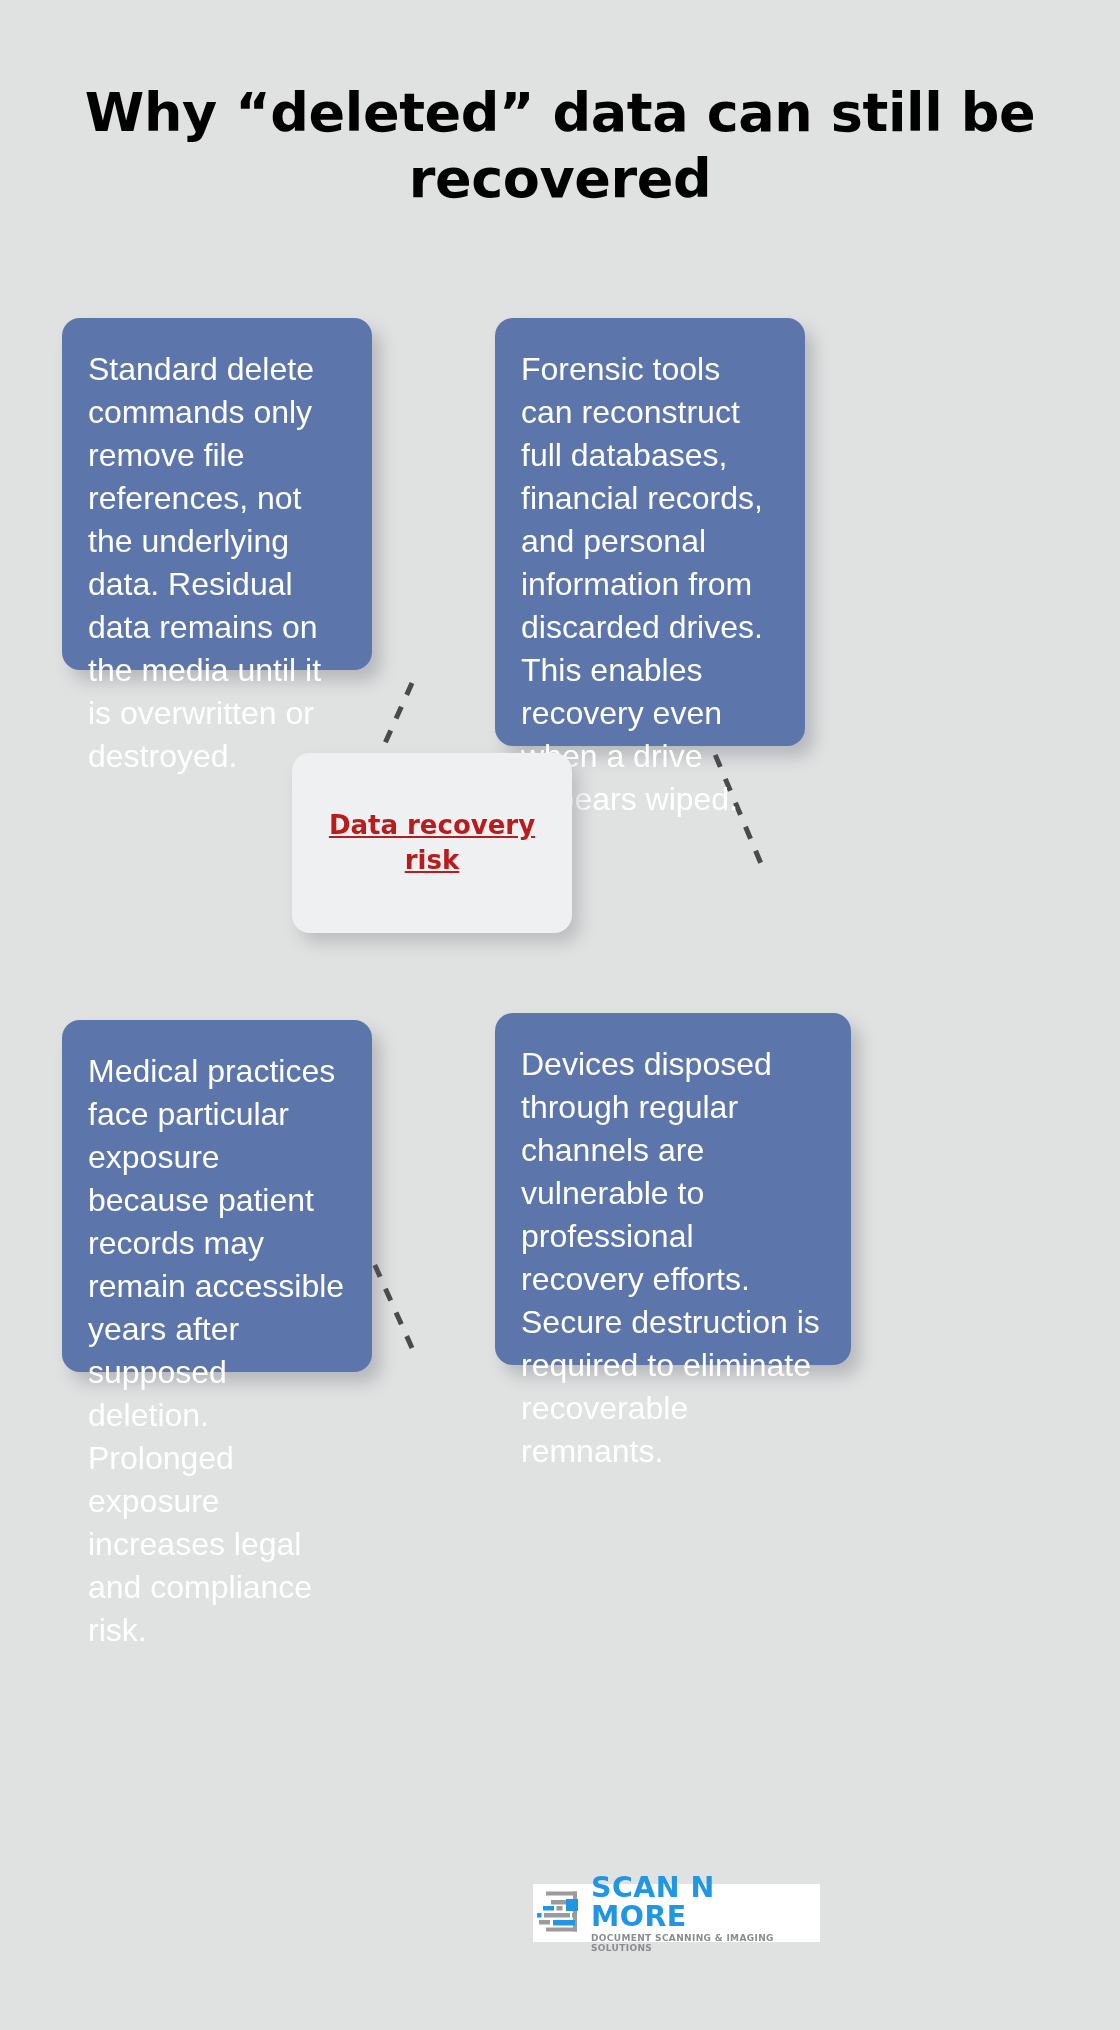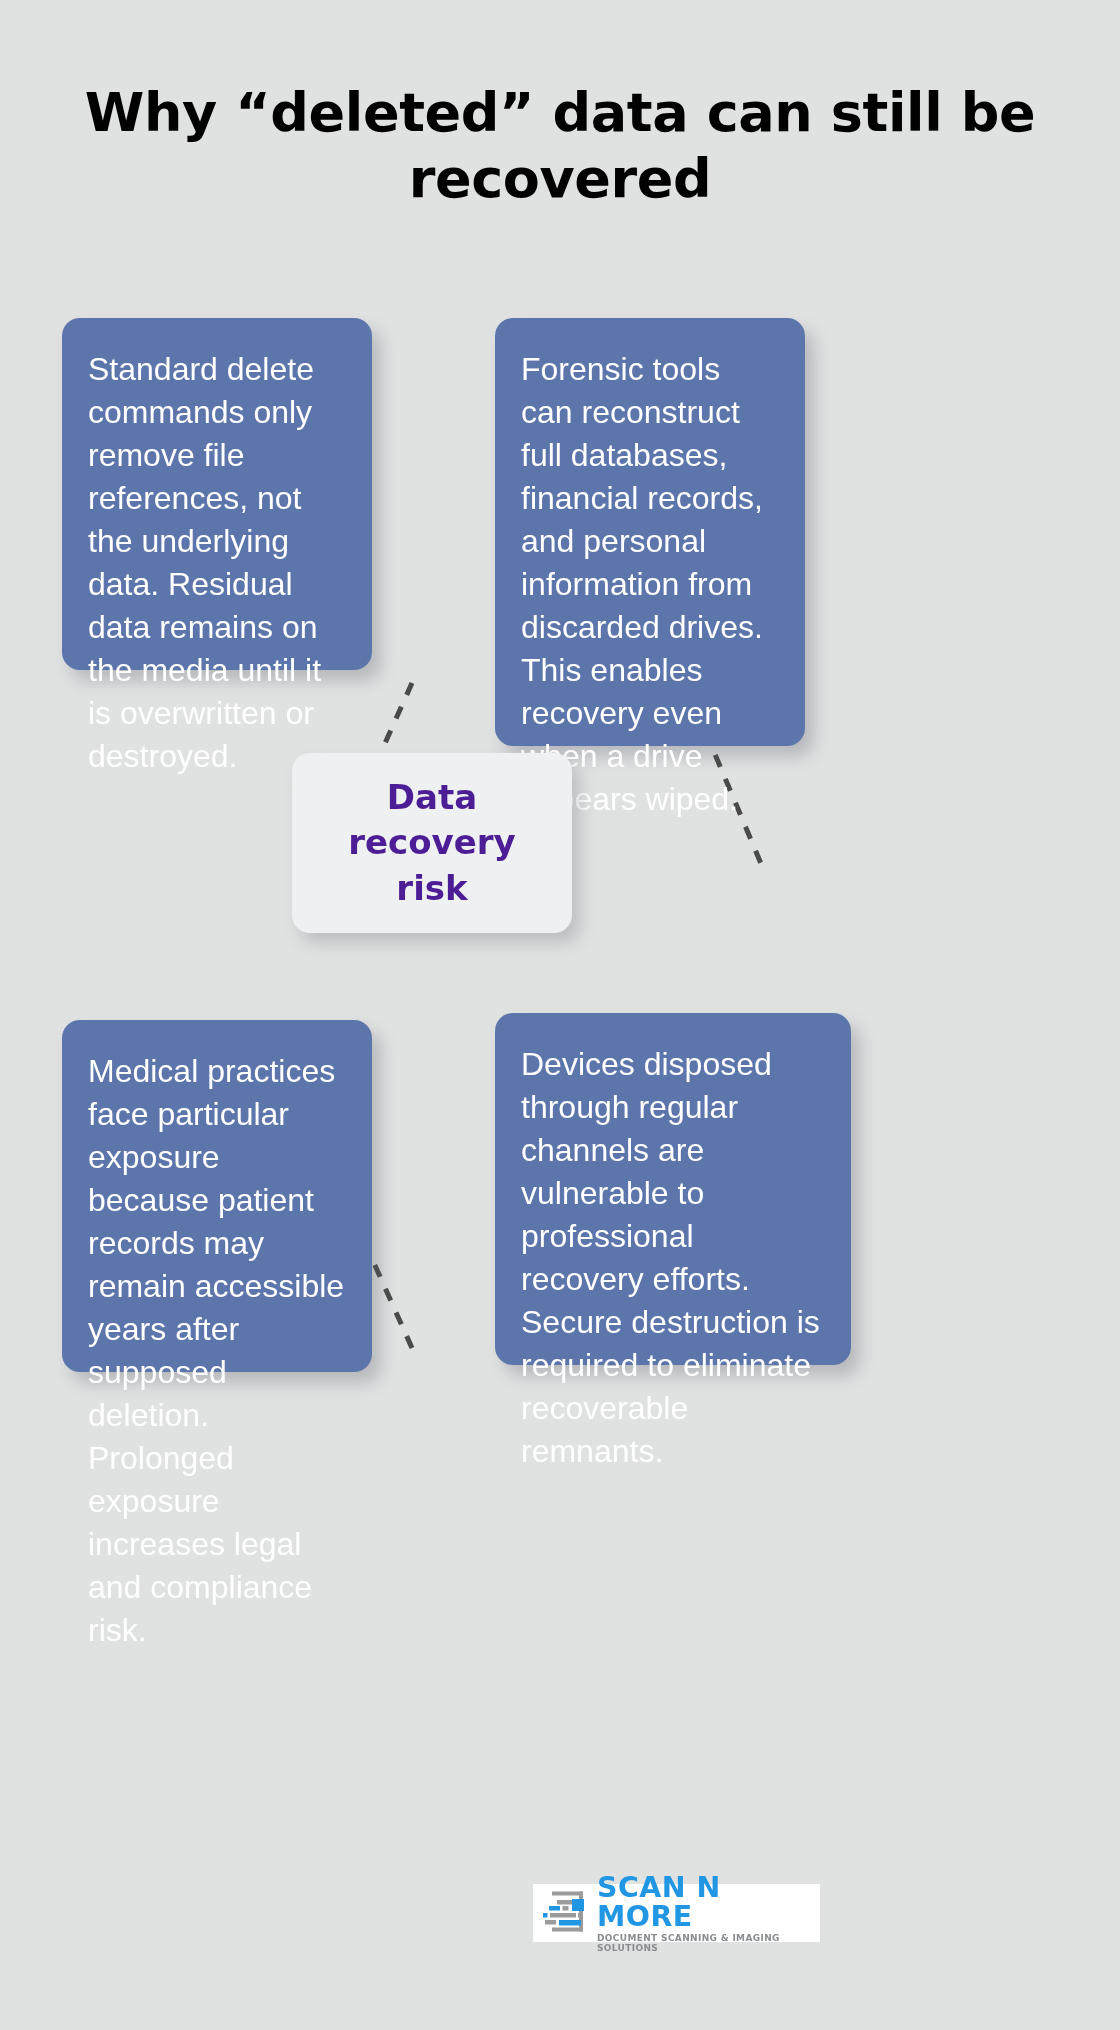--- a/index.html
+++ b/index.html
@@ -78,37 +78,38 @@
     background: #eef0f2;
     box-shadow: 8px 10px 16px rgba(90,95,105,0.26);
     display: flex;
     align-items: center;
     justify-content: center;
     text-align: center;
   }
   .center-card-label {
     font-family: "DejaVu Sans", sans-serif;
     font-weight: bold;
-    font-size: 34px;
+    font-size: 26px;
     line-height: 1.34;
-    color: #4c1d95;
+    color: #b91c1c;
     padding: 0 34px;
+    text-decoration: underline;
   }
 
   
   .logo-box {
     position: absolute;
     left: 533px;
     top: 1884px;
     width: 287px;
     height: 58px;
     background: #ffffff;
     display: flex;
     align-items: center;
-    padding: 4px 6px;
+    padding: 4px 0;
     box-sizing: border-box;
   }
   .logo-mark {
     width: 52px;
     height: 48px;
     flex: 0 0 auto;
     margin-right: 6px;
   }
   .logo-text {
     display: flex;

